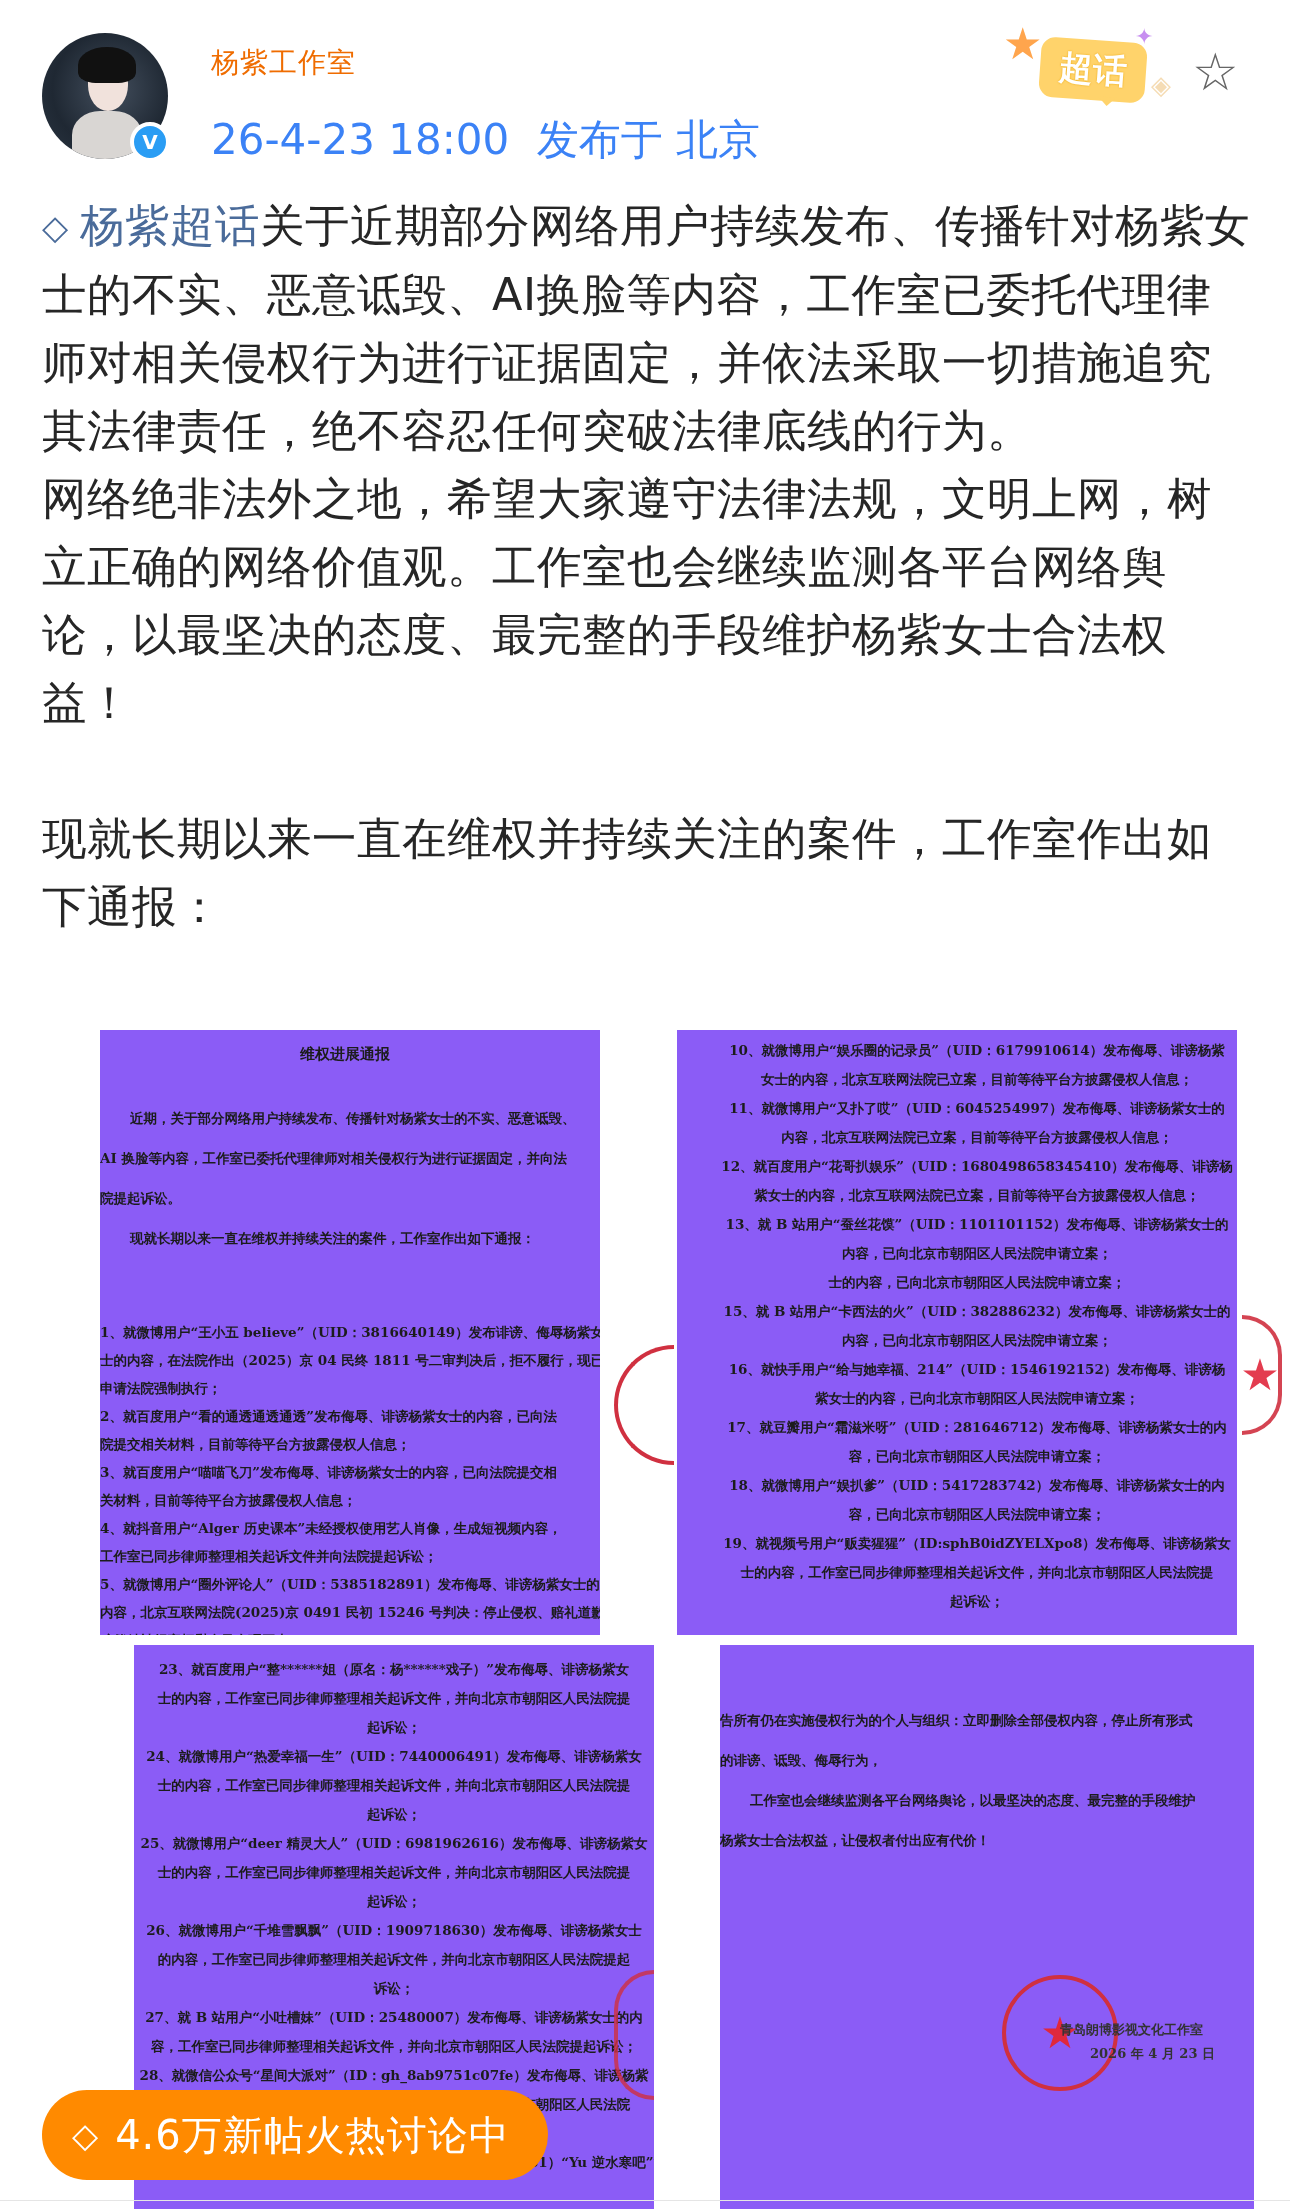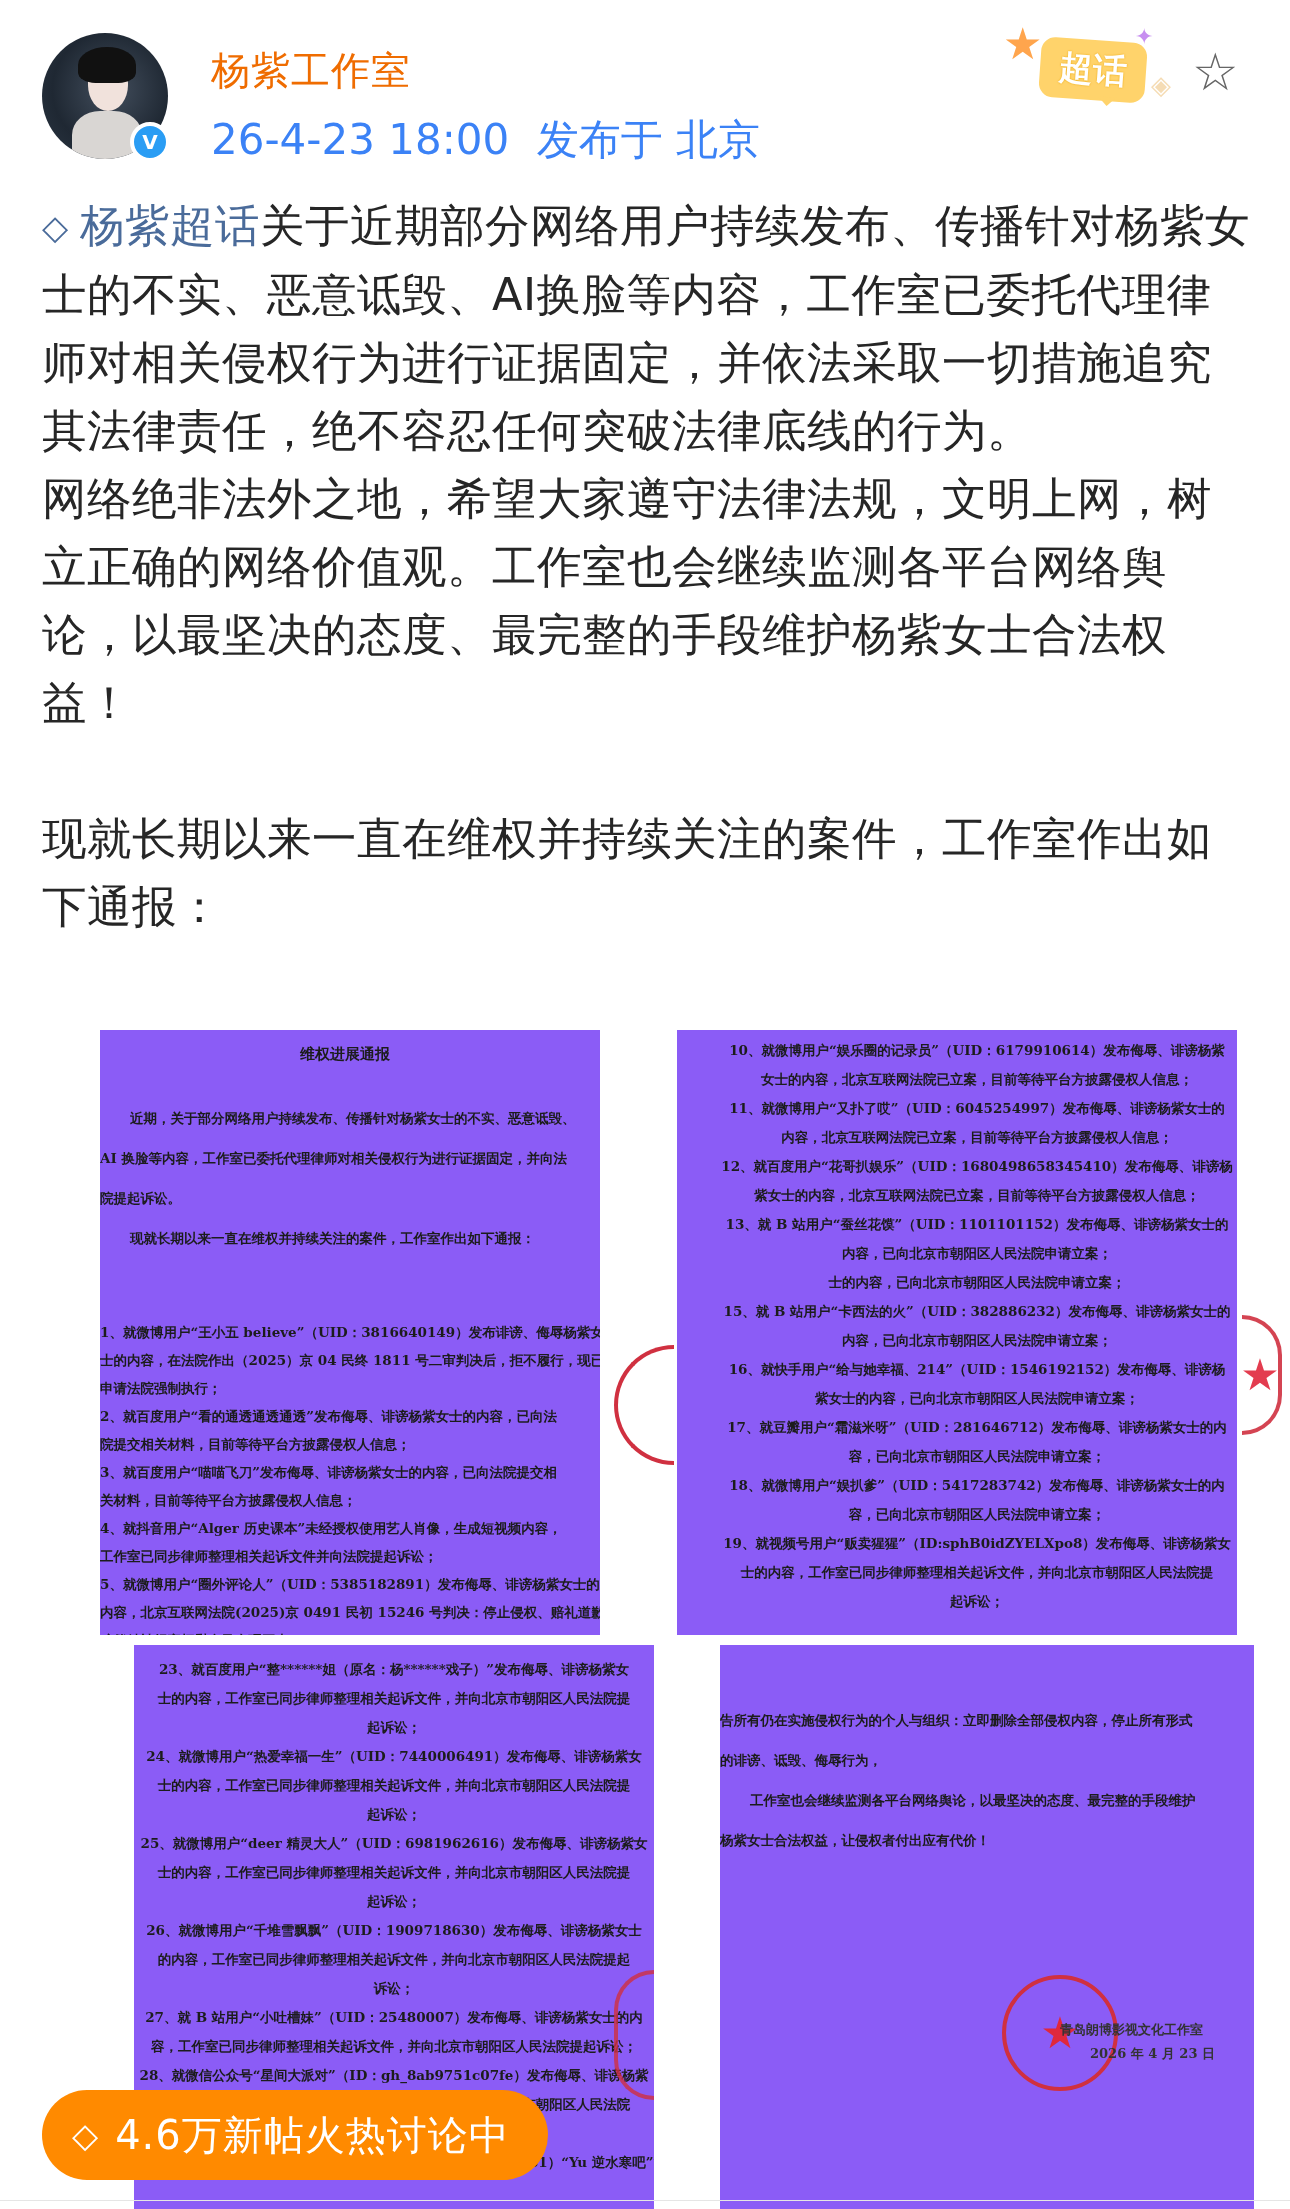--- a/index.html
+++ b/index.html
@@ -8,21 +8,21 @@
 
   .header { position: absolute; left: 0; top: 0; width: 1290px; height: 190px; }
   .avatar { position: absolute; left: 42px; top: 33px; width: 126px; height: 126px; border-radius: 50%;
     background: radial-gradient(circle at 55% 45%, #e9dcd6 0 12%, #3b4654 13%, #1f2833 60%, #2c3744 100%); overflow: hidden; }
   .avatar .face { position: absolute; left: 46px; top: 26px; width: 40px; height: 52px; border-radius: 45% 45% 50% 50%; background: #f1e2dc; }
   .avatar .hair { position: absolute; left: 36px; top: 14px; width: 58px; height: 36px; border-radius: 50% 50% 30% 30%; background: #111; }
   .avatar .body { position: absolute; left: 30px; top: 78px; width: 70px; height: 60px; border-radius: 40% 40% 0 0; background: #d9d6d3; }
   .verified { position: absolute; left: 130px; top: 122px; width: 40px; height: 40px; border-radius: 50%;
     background: #2a9df4; border: 4px solid #fff; color: #fff; font: bold 20px "DejaVu Sans", sans-serif;
     display: flex; align-items: center; justify-content: center; }
-  .name { position: absolute; left: 211px; top: 44px; font-size: 39px; color: #ef6c00; font-weight: 500; letter-spacing: 1px; }
+  .name { position: absolute; left: 211px; top: 44px; font-size: 28px; color: #ef6c00; font-weight: 500; letter-spacing: 1px; }
   .meta { position: absolute; left: 211px; top: 112px; font-size: 42px; color: #3b82f6; }
   .meta span + span { margin-left: 14px; }
 
   .chaohua { position: absolute; left: 985px; top: 18px; width: 200px; height: 100px; }
   .chaohua .bubble { position: absolute; left: 55px; top: 22px; width: 106px; height: 60px; border-radius: 14px;
     background: #ffd36b; transform: rotate(4deg); display: flex; align-items: center; justify-content: center;
     color: #fff; font-size: 34px; font-weight: bold; text-shadow: 0 0 2px #e9a300; }
   .chaohua .bubble:after { content: ""; position: absolute; left: 60px; bottom: -14px; border: 9px solid transparent; border-top-color: #ffd36b; }
   .chaohua .star1 { position: absolute; left: 18px; top: 0; font-size: 44px; color: #ffa54d; }
   .chaohua .spark { position: absolute; left: 150px; top: 6px; font-size: 22px; color: #c78ef0; }

